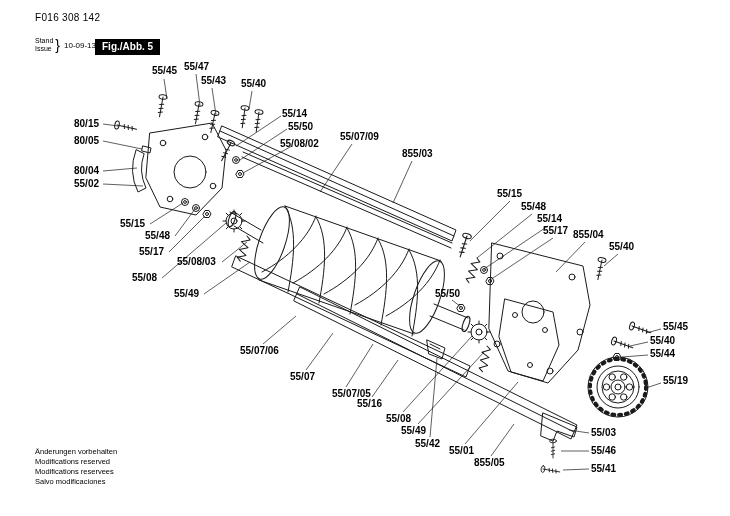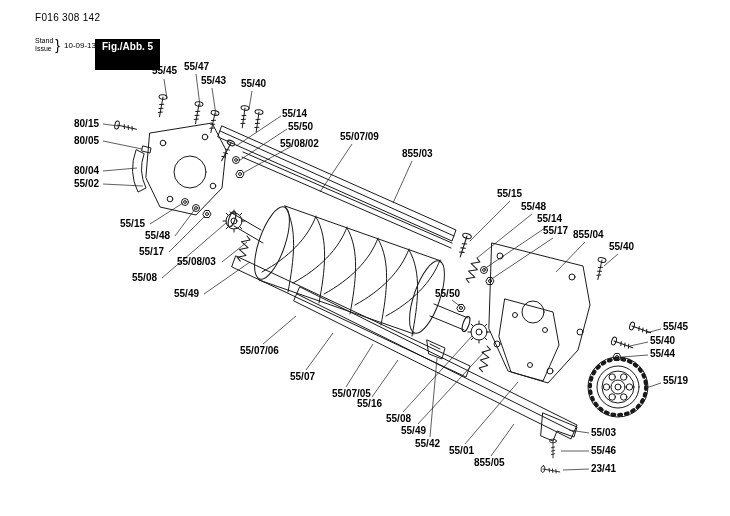--- a/index.html
+++ b/index.html
@@ -10,21 +10,21 @@
     overflow:hidden; margin:0 auto; color:#000;
   }
   .art { position:absolute; left:0; top:0; }
   .part-number { position:absolute; left:35px; top:12px; font-size:10px; letter-spacing:0.3px; }
   .stand-issue { position:absolute; left:35px; top:37px; display:flex; align-items:center; gap:2px; }
   .si-words { font-size:7px; line-height:8px; }
   .si-brace { font-size:14px; font-weight:normal; line-height:14px; }
   .si-date { font-size:8px; margin-left:2px; }
   .fig-box {
     position:absolute; left:95px; top:39px; background:#000; color:#fff;
-    font-size:10px; font-weight:bold; padding:2px 7px 18px 7px;
+    font-size:10px; font-weight:bold; padding:2px 7px 3px 7px;
   }
   .callout { position:absolute; font-size:10px; font-weight:bold; white-space:nowrap; line-height:12px; }
   .footer { position:absolute; left:35px; top:447px; font-size:7.5px; line-height:10px; }
 </style>
 </head>
 <body>
 
 <div class="page">
 
   <div class="part-number">F016 308 142</div>
@@ -297,16 +297,22 @@
   <span class="callout" style="left:290px;top:371px">55/07</span>
   <span class="callout" style="left:332px;top:388px">55/07/05</span>
   <span class="callout" style="left:357px;top:398px">55/16</span>
   <span class="callout" style="left:386px;top:413px">55/08</span>
   <span class="callout" style="left:401px;top:425px">55/49</span>
   <span class="callout" style="left:415px;top:438px">55/42</span>
   <span class="callout" style="left:449px;top:445px">55/01</span>
   <span class="callout" style="left:474px;top:457px">855/05</span>
   <span class="callout" style="left:591px;top:427px">55/03</span>
   <span class="callout" style="left:591px;top:445px">55/46</span>
-  <span class="callout" style="left:591px;top:463px">23/41</span>
-
+  <span class="callout" style="left:591px;top:463px">55/41</span>
+
+  <div class="footer">
+    <div>Änderungen vorbehalten</div>
+    <div>Modifications reserved</div>
+    <div>Modifications reservees</div>
+    <div>Salvo modificaciones</div>
+  </div>
 
 </div>
 
 </body></html>

